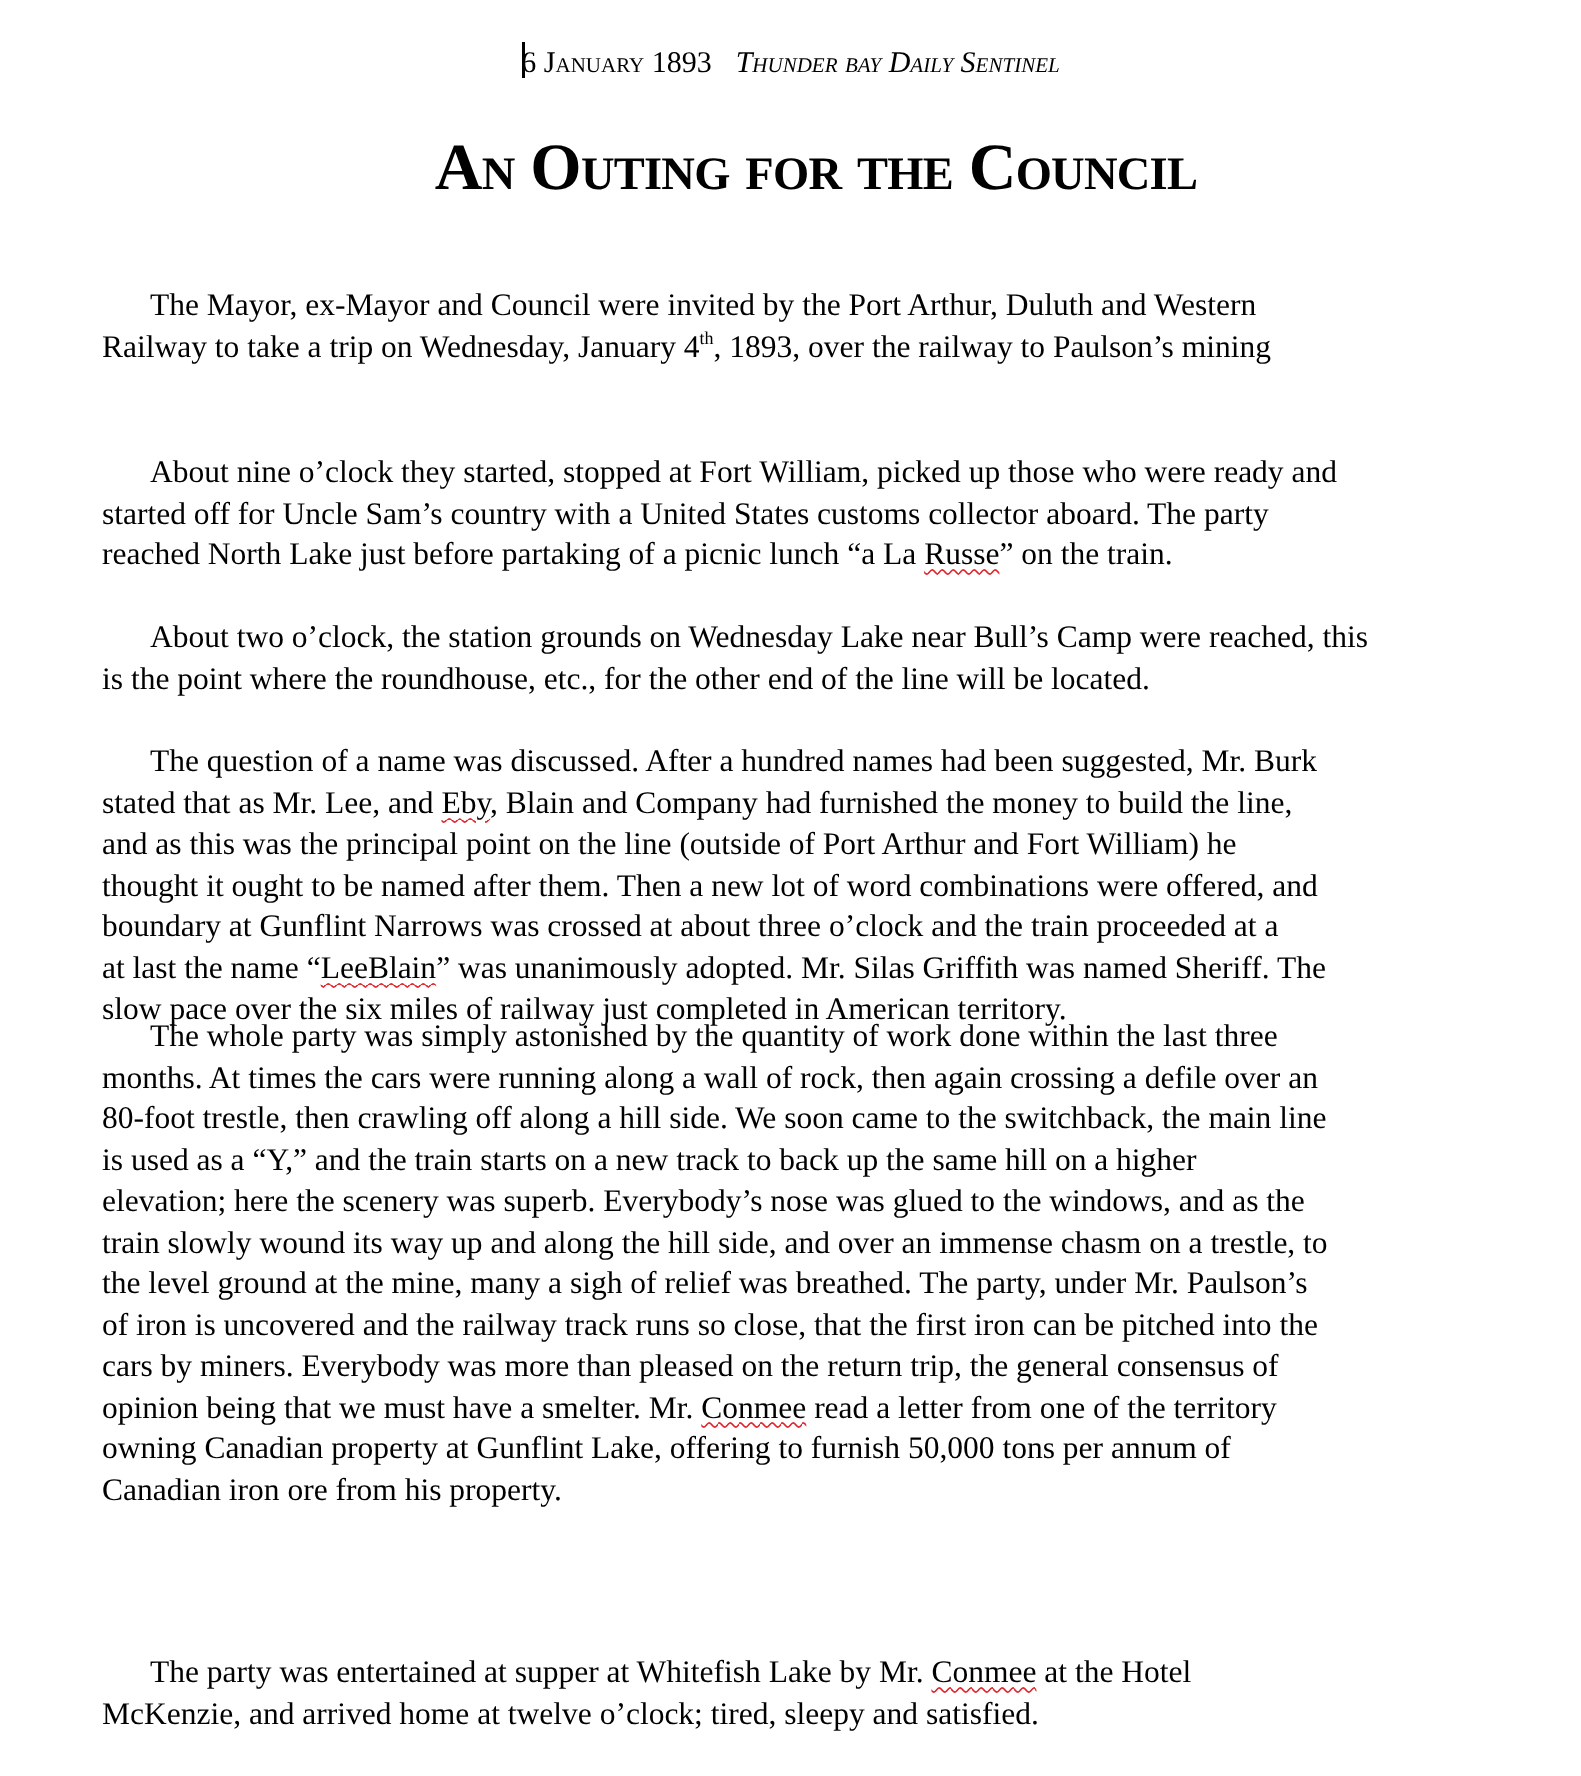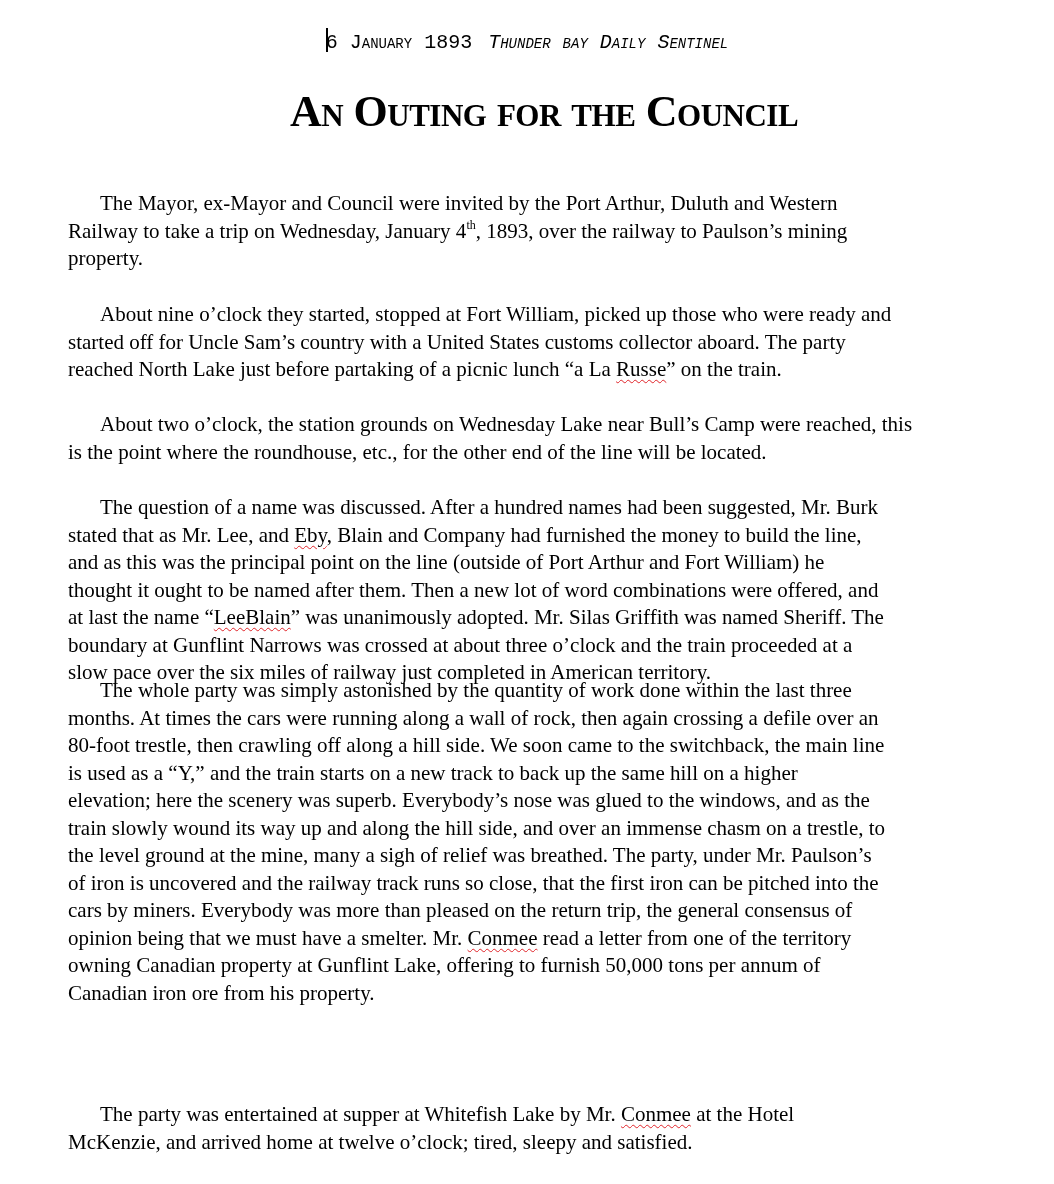--- a/index.html
+++ b/index.html
@@ -17,21 +17,20 @@
     }
     .header-line {
       position: absolute;
       top: 28px;
       left: 0;
       width: 1054px;
       text-align: center;
       font-size: 20px;
       line-height: 28px;
       white-space: nowrap;
-      font-family: Liberation Mono, monospace;
     }
     .cursor {
       display: inline-block;
       width: 2px;
       height: 24px;
       background: #000;
       vertical-align: -4px;
       margin-right: -2px;
     }
     .date {
@@ -94,38 +93,37 @@
 
 <div class="header-line">
   <span class="cursor"></span><span class="date">6 January 1893</span><span class="paper-name">Thunder bay Daily Sentinel</span>
 </div>
 
 <div class="title">An Outing for the Council</div>
 
 <div class="para" id="p1">
     <span class="line indent">The Mayor, ex-Mayor and Council were invited by the Port Arthur, Duluth and Western</span>
     <span class="line"><span>Railway to take a trip on Wednesday, January 4</span><sup>th</sup><span>, 1893, over the railway to Paulson’s mining</span></span>
-    <span class="line">property.</span>
   </div>
 <div class="para" id="p2">
     <span class="line indent">About nine o’clock they started, stopped at Fort William, picked up those who were ready and</span>
     <span class="line">started off for Uncle Sam’s country with a United States customs collector aboard. The party</span>
     <span class="line"><span>reached North Lake just before partaking of a picnic lunch “a La </span><span class="spell">Russe</span><span>” on the train.</span></span>
   </div>
 <div class="para" id="p3">
     <span class="line indent">About two o’clock, the station grounds on Wednesday Lake near Bull’s Camp were reached, this</span>
     <span class="line">is the point where the roundhouse, etc., for the other end of the line will be located.</span>
   </div>
 <div class="para" id="p4">
     <span class="line indent">The question of a name was discussed. After a hundred names had been suggested, Mr. Burk</span>
     <span class="line"><span>stated that as Mr. Lee, and </span><span class="spell">Eby</span><span>, Blain and Company had furnished the money to build the line,</span></span>
     <span class="line">and as this was the principal point on the line (outside of Port Arthur and Fort William) he</span>
     <span class="line">thought it ought to be named after them. Then a new lot of word combinations were offered, and</span>
+    <span class="line">boundary at Gunflint Narrows was crossed at about three o’clock and the train proceeded at a</span>
     <span class="line"><span>at last the name “</span><span class="spell">LeeBlain</span><span>” was unanimously adopted. Mr. Silas Griffith was named Sheriff. The</span></span>
-    <span class="line">boundary at Gunflint Narrows was crossed at about three o’clock and the train proceeded at a</span>
     <span class="line">slow pace over the six miles of railway just completed in American territory.</span>
   </div>
 <div class="para" id="p5">
     <span class="line indent">The whole party was simply astonished by the quantity of work done within the last three</span>
     <span class="line">months. At times the cars were running along a wall of rock, then again crossing a defile over an</span>
     <span class="line">80-foot trestle, then crawling off along a hill side. We soon came to the switchback, the main line</span>
     <span class="line">is used as a “Y,” and the train starts on a new track to back up the same hill on a higher</span>
     <span class="line">elevation; here the scenery was superb. Everybody’s nose was glued to the windows, and as the</span>
     <span class="line">train slowly wound its way up and along the hill side, and over an immense chasm on a trestle, to</span>
     <span class="line">the level ground at the mine, many a sigh of relief was breathed. The party, under Mr. Paulson’s</span>

